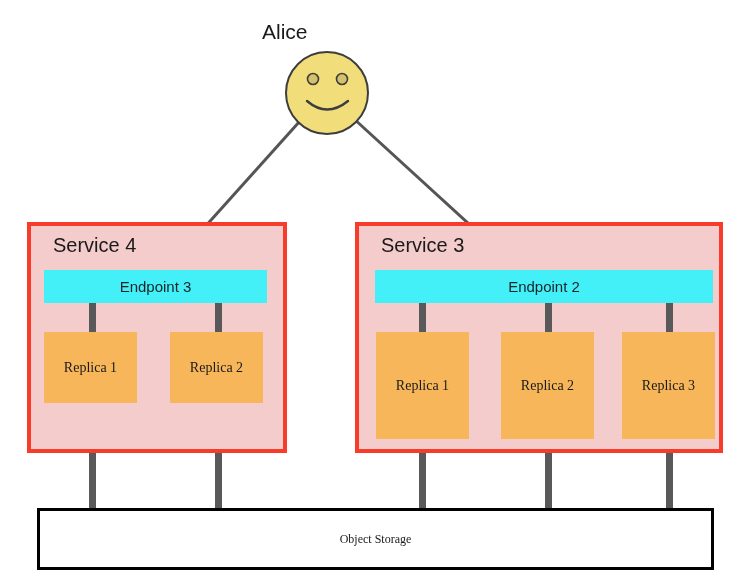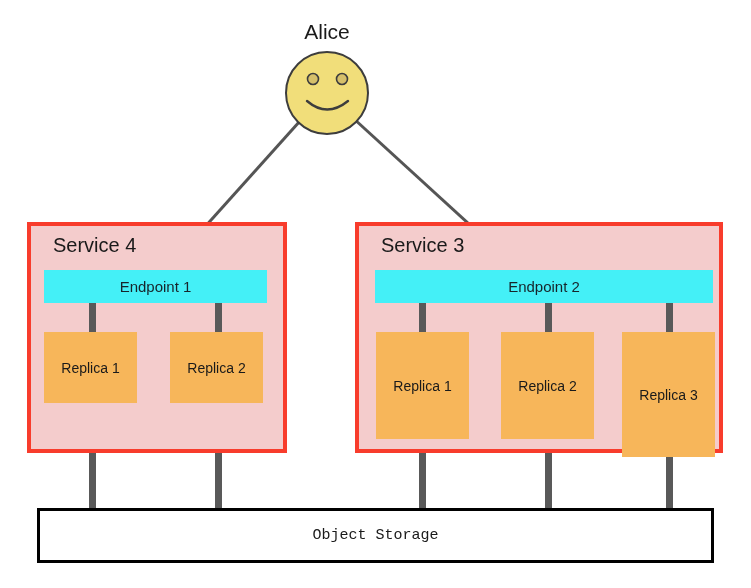--- a/index.html
+++ b/index.html
@@ -25,21 +25,21 @@
     height: 588px;
     pointer-events: none;
   }
 
   
   #alice-label {
     position: absolute;
     left: 262px;
     top: 20px;
     width: 130px;
-    text-align: center;
+    text-align: left;
     font-size: 21px;
     color: #1a1a1a;
     font-family: "Liberation Sans", sans-serif;
     white-space: nowrap;
   }
 
   
   #edge-caption {
     position: absolute;
     left: 252px;
@@ -86,46 +86,46 @@
   .replica-box {
     position: absolute;
     background: #f6b køb;
     background: #f7b65a;
     color: #1a1a1a;
     font-size: 14px;
     display: flex;
     align-items: center;
     justify-content: center;
     box-sizing: border-box;
-    font-family: Liberation Sans, sans-serif;
+    font-family: Liberation Serif, serif;
   }
 
   
   .connector {
     position: absolute;
     background: #595959;
     width: 7px;
   }
 
   
   #object-storage {
     position: absolute;
     left: 37px;
     top: 508px;
     width: 677px;
-    height: 55px;
+    height: 62px;
     background: #ffffff;
     border: 3px solid #000000;
     box-sizing: border-box;
     display: flex;
     align-items: center;
     justify-content: center;
-    font-size: 15px;
-    color: #1a1a1a;
-    font-family: Liberation Mono, monospace;
+    font-size: 12px;
+    color: #1a1a1a;
+    font-family: Liberation Serif, serif;
   }
 </style>
 </head>
 <body>
 
 <div id="canvas">
 
   <div id="alice-label">Alice</div>
 
   <svg class="svg-layer" viewBox="0 0 751 588">
@@ -153,21 +153,21 @@
   <div class="connector" style="left:666px; top:300px; height:215px;"></div>
 
   <div class="service-box" style="left:27px; top:222px; width:260px; height:231px;">
     <div class="service-title">Service 4</div>
   </div>
 
   <div class="connector" style="left:89px; top:300px; height:36px;"></div>
   <div class="connector" style="left:215px; top:300px; height:36px;"></div>
 
   <div class="endpoint-bar" style="left:44px; top:270px; width:223px; height:33px;">
-    <span>Endpoint 1</span>
+    <span>Endpoint 3</span>
   </div>
 
   <div class="replica-box" style="left:44px; top:332px; width:93px; height:71px;">
     <span>Replica 1</span>
   </div>
   <div class="replica-box" style="left:170px; top:332px; width:93px; height:71px;">
     <span>Replica 2</span>
   </div>
 
   <div class="service-box" style="left:355px; top:222px; width:368px; height:231px;">
@@ -181,21 +181,21 @@
   <div class="endpoint-bar" style="left:375px; top:270px; width:338px; height:33px;">
     <span>Endpoint 2</span>
   </div>
 
   <div class="replica-box" style="left:376px; top:332px; width:93px; height:107px;">
     <span>Replica 1</span>
   </div>
   <div class="replica-box" style="left:501px; top:332px; width:93px; height:107px;">
     <span>Replica 2</span>
   </div>
-  <div class="replica-box" style="left:622px; top:332px; width:93px; height:125px;">
+  <div class="replica-box" style="left:622px; top:332px; width:93px; height:107px;">
     <span>Replica 3</span>
   </div>
 
   <div id="object-storage">
     <span>Object Storage</span>
   </div>
 
 </div>
 
 </body></html>

